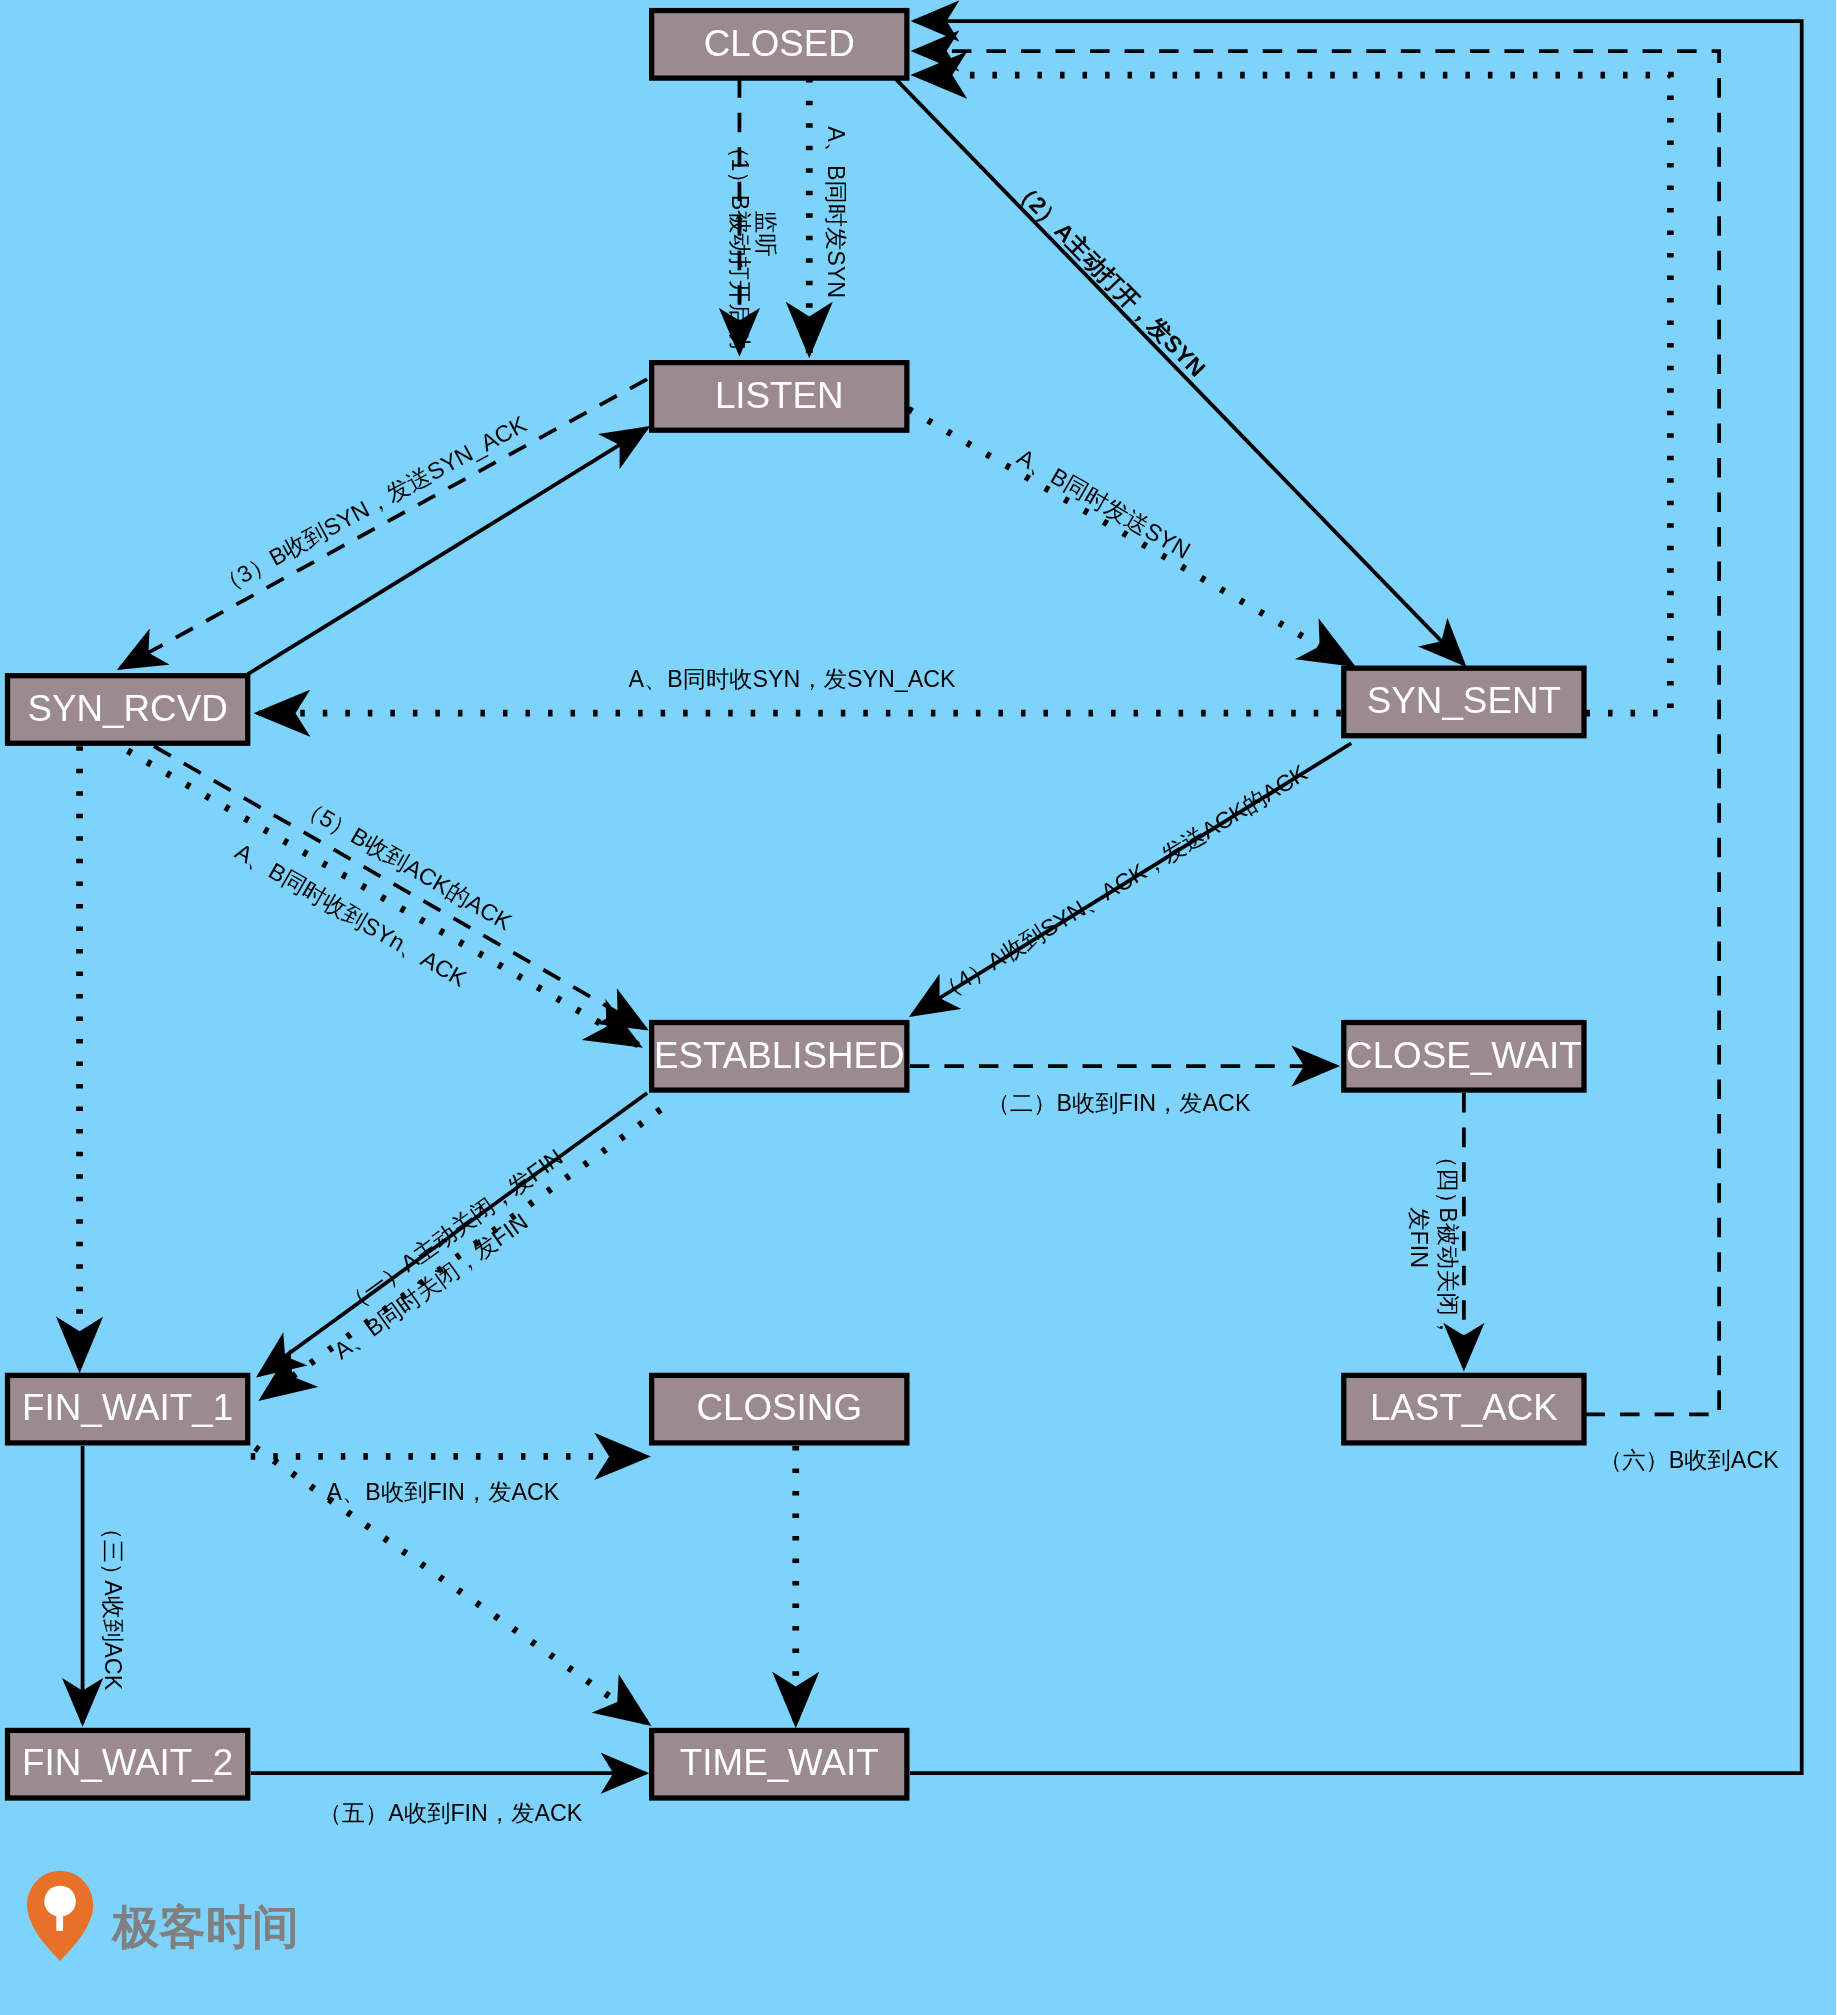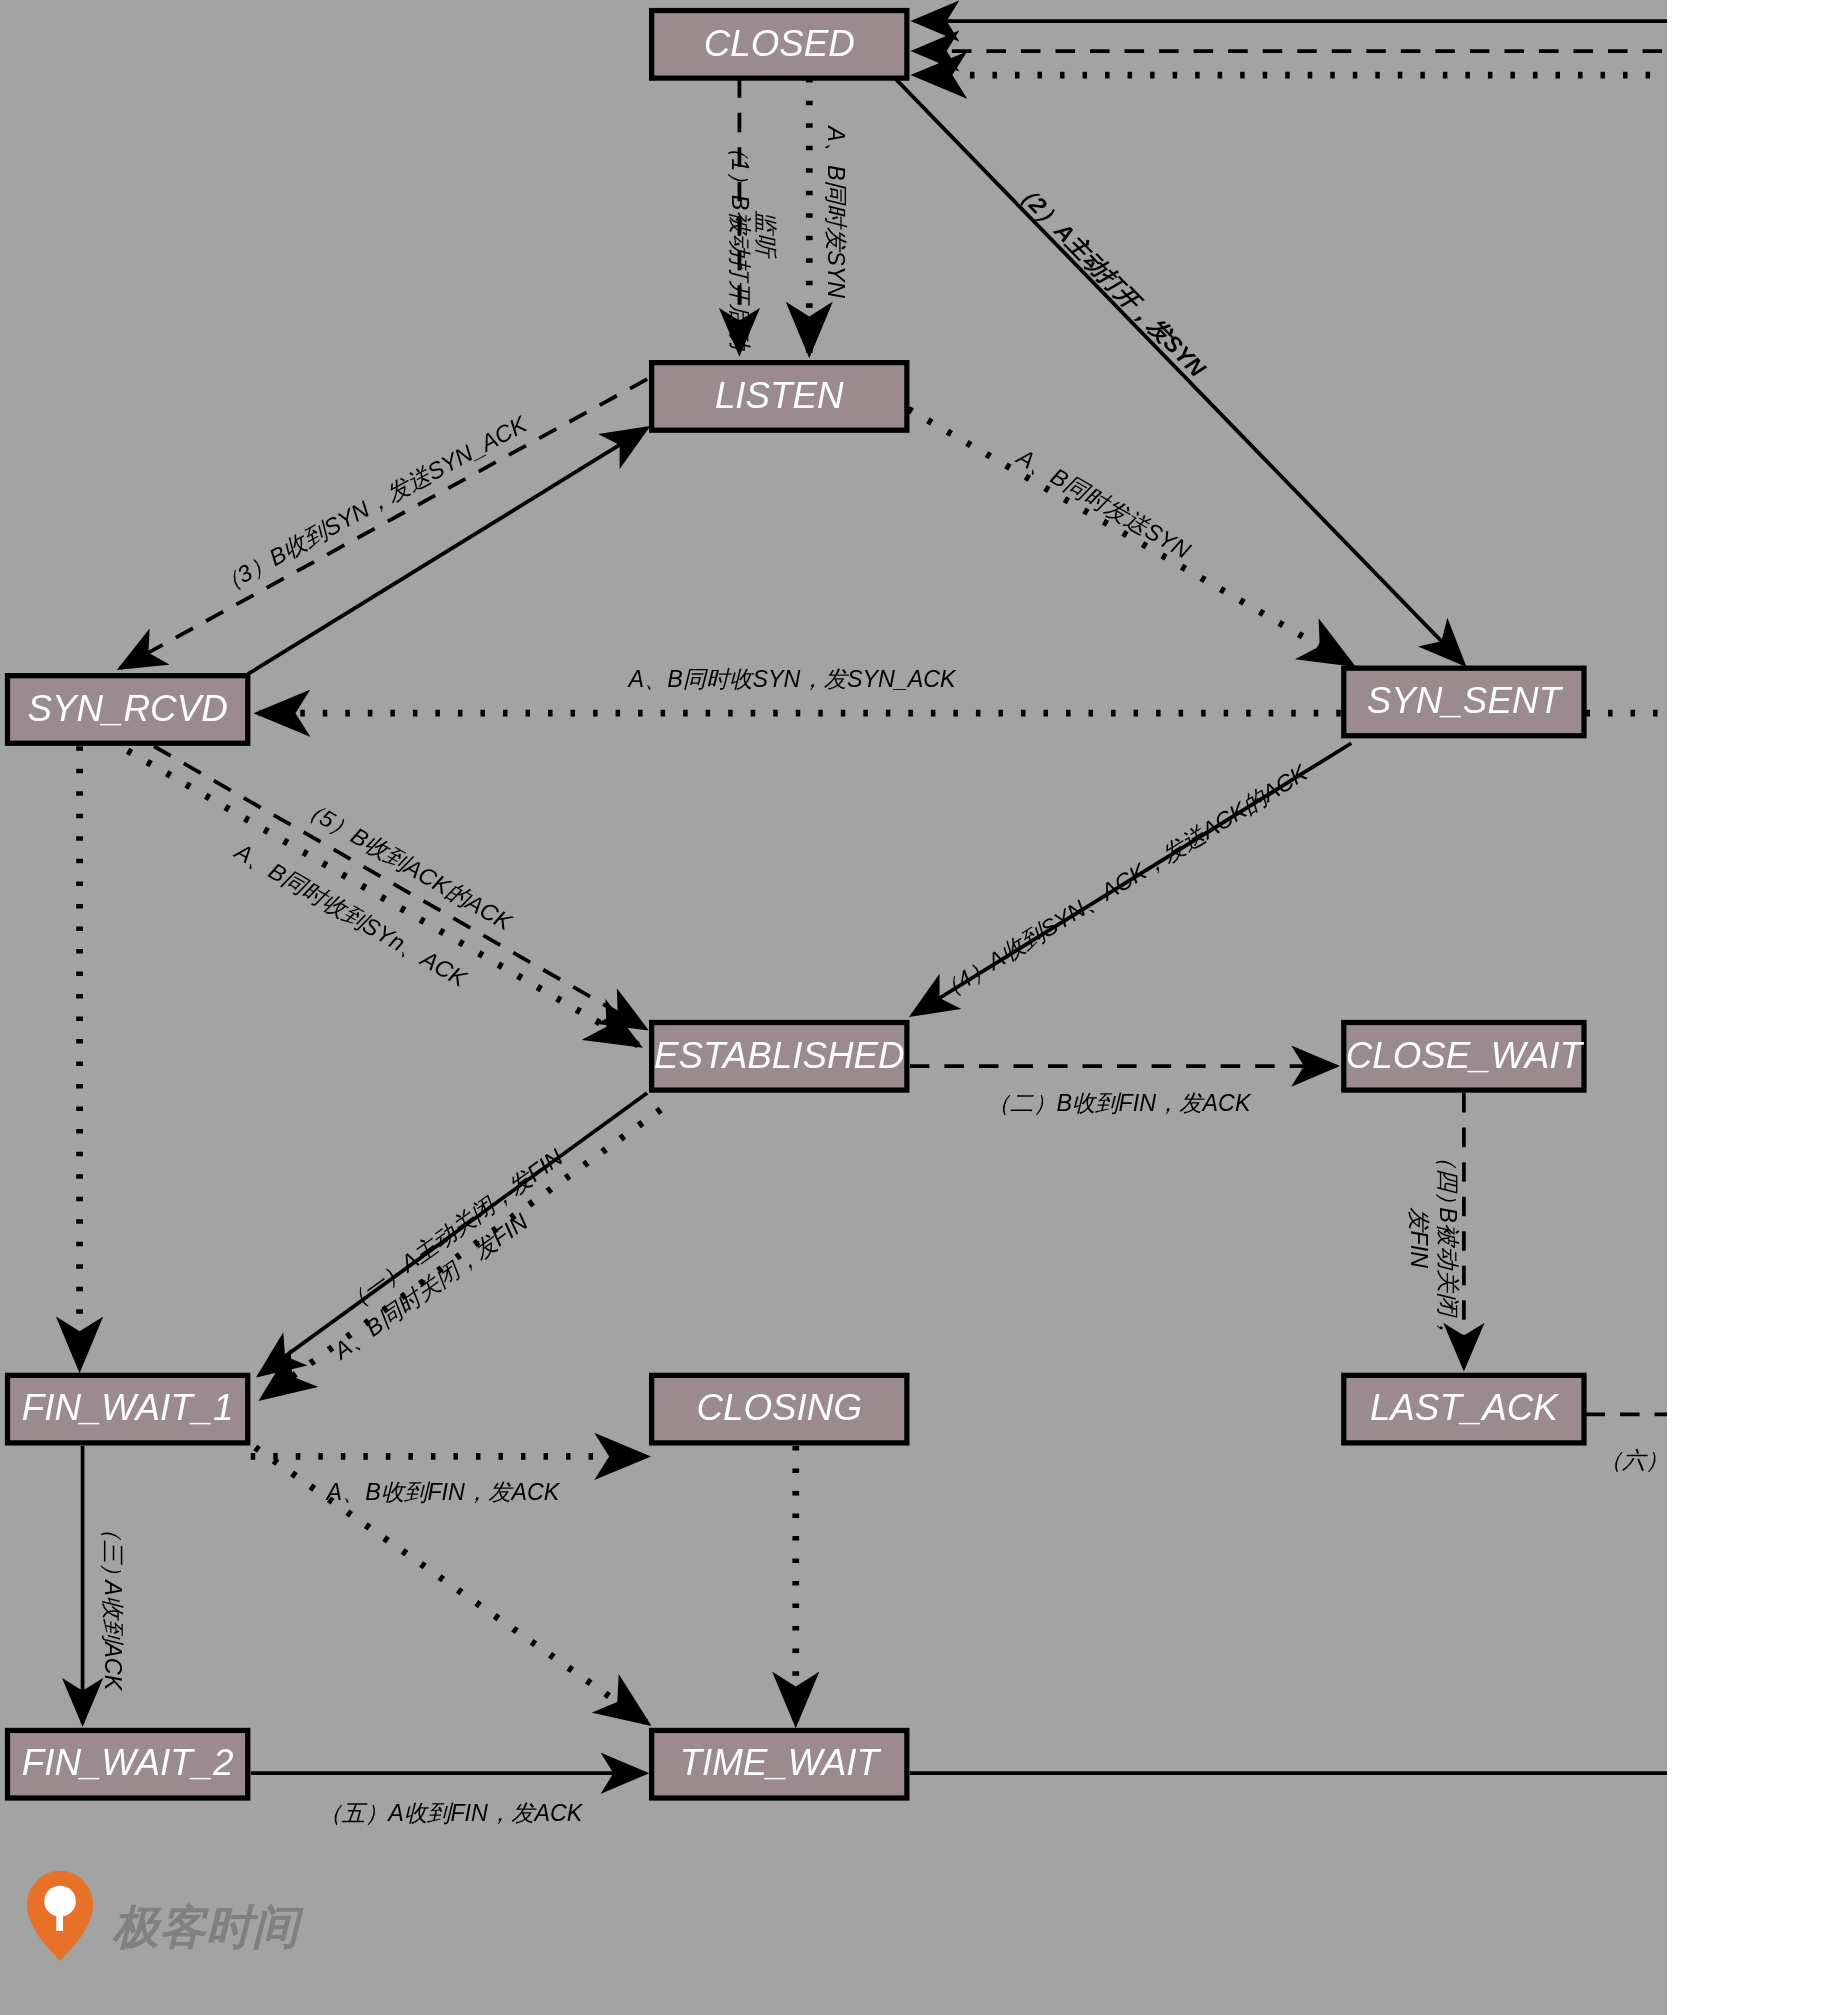--- a/index.html
+++ b/index.html
@@ -1,17 +1,17 @@
 <!DOCTYPE html>
 <html style="font-size:12px"><head>
 <meta charset="utf-8">
 <style>
   html,body{margin:0;padding:0;background:#ffffff;}
   body{font-family:"Liberation Sans","DejaVu Sans",sans-serif;}
-  #stage{position:relative;width:1667px;height:2015px;background:#a3a3a3;overflow:hidden;font-style:italic;}
+  #stage{position:relative;width:1836px;height:2015px;background:#7dd3fc;overflow:hidden;}
   svg{position:absolute;left:0;top:0;width:1837px;height:2015px;}
   .box-rect{fill:#9b8b8f;stroke:#000000;stroke-width:7;}
   .box-label{fill:#ffffff;font-family:"Liberation Sans","DejaVu Sans",sans-serif;font-size:49px;text-anchor:middle;dominant-baseline:middle;}
   .edge{fill:none;stroke:#000000;stroke-width:5;}
   .edge.solid{stroke-dasharray:none;}
   .edge.dashed{stroke-dasharray:26 20;}
   .edge.dotted{stroke-dasharray:6 24;stroke-linecap:butt;stroke-width:9;}
   .elabel{font-family:"Liberation Sans","DejaVu Sans",sans-serif;font-size:31px;fill:#000;}
   .logo-text{font-family:"DejaVu Sans",sans-serif;font-size:62px;fill:#808080;font-weight:bold;}
 </style>

